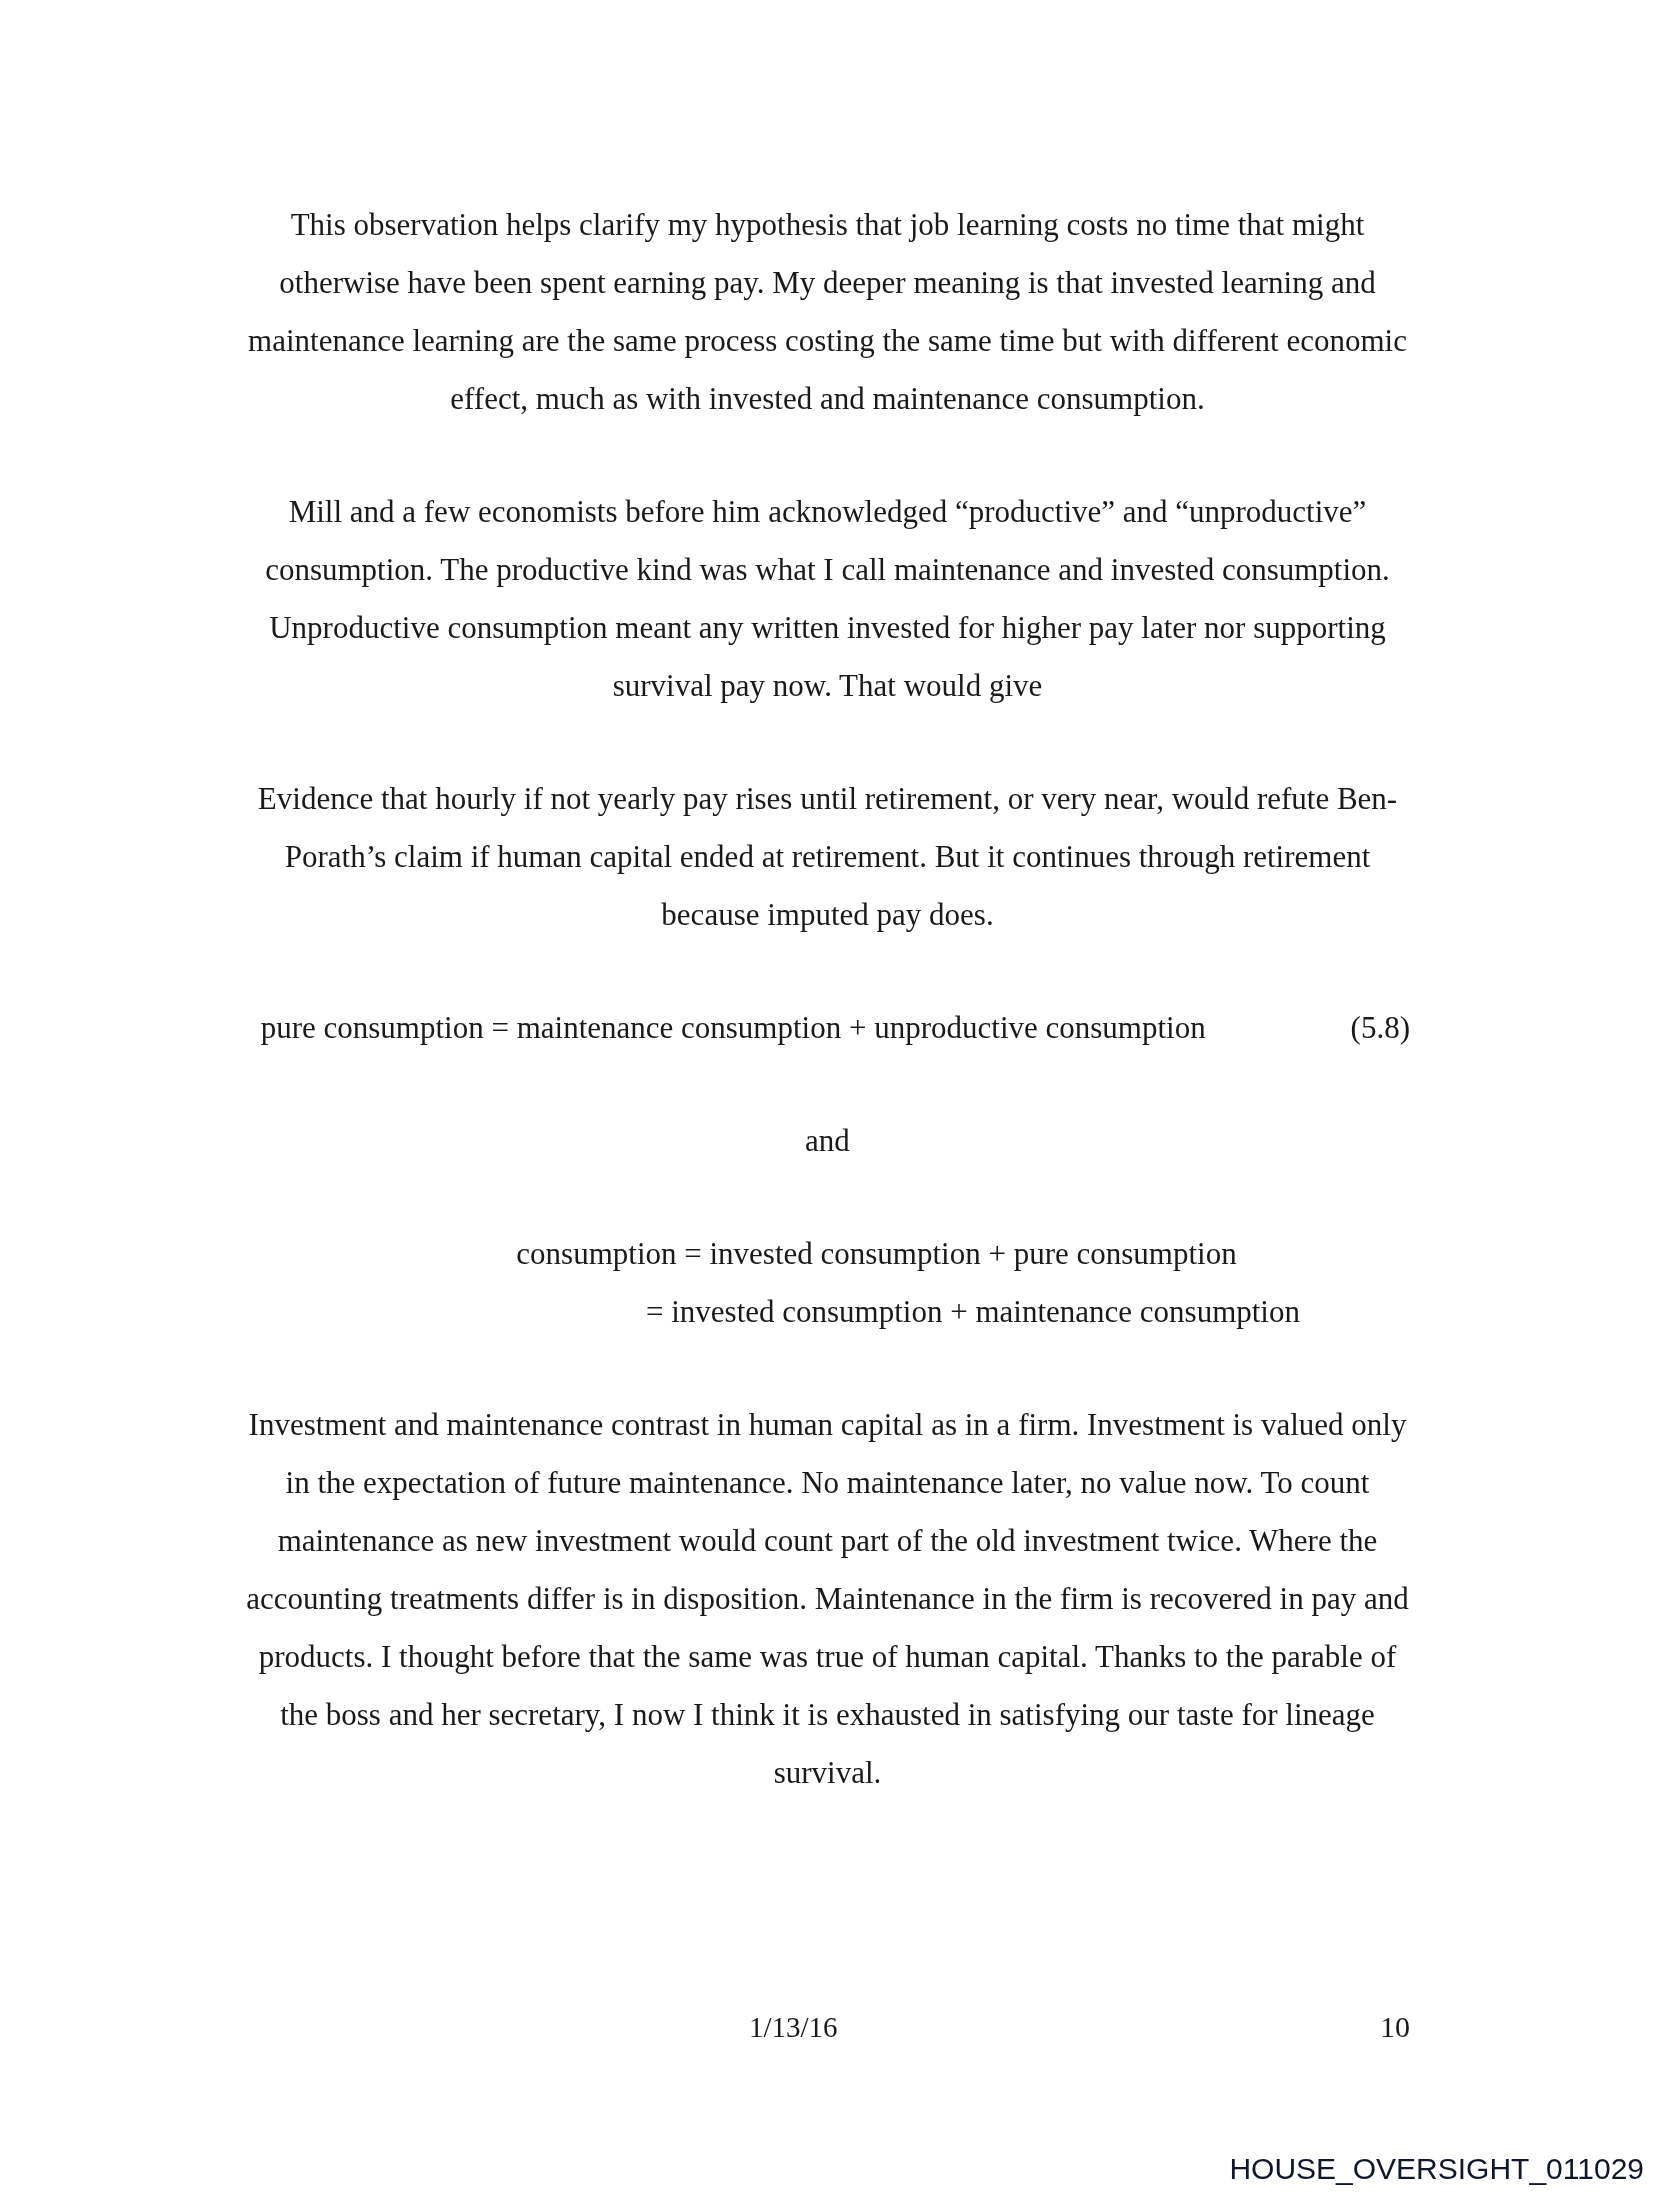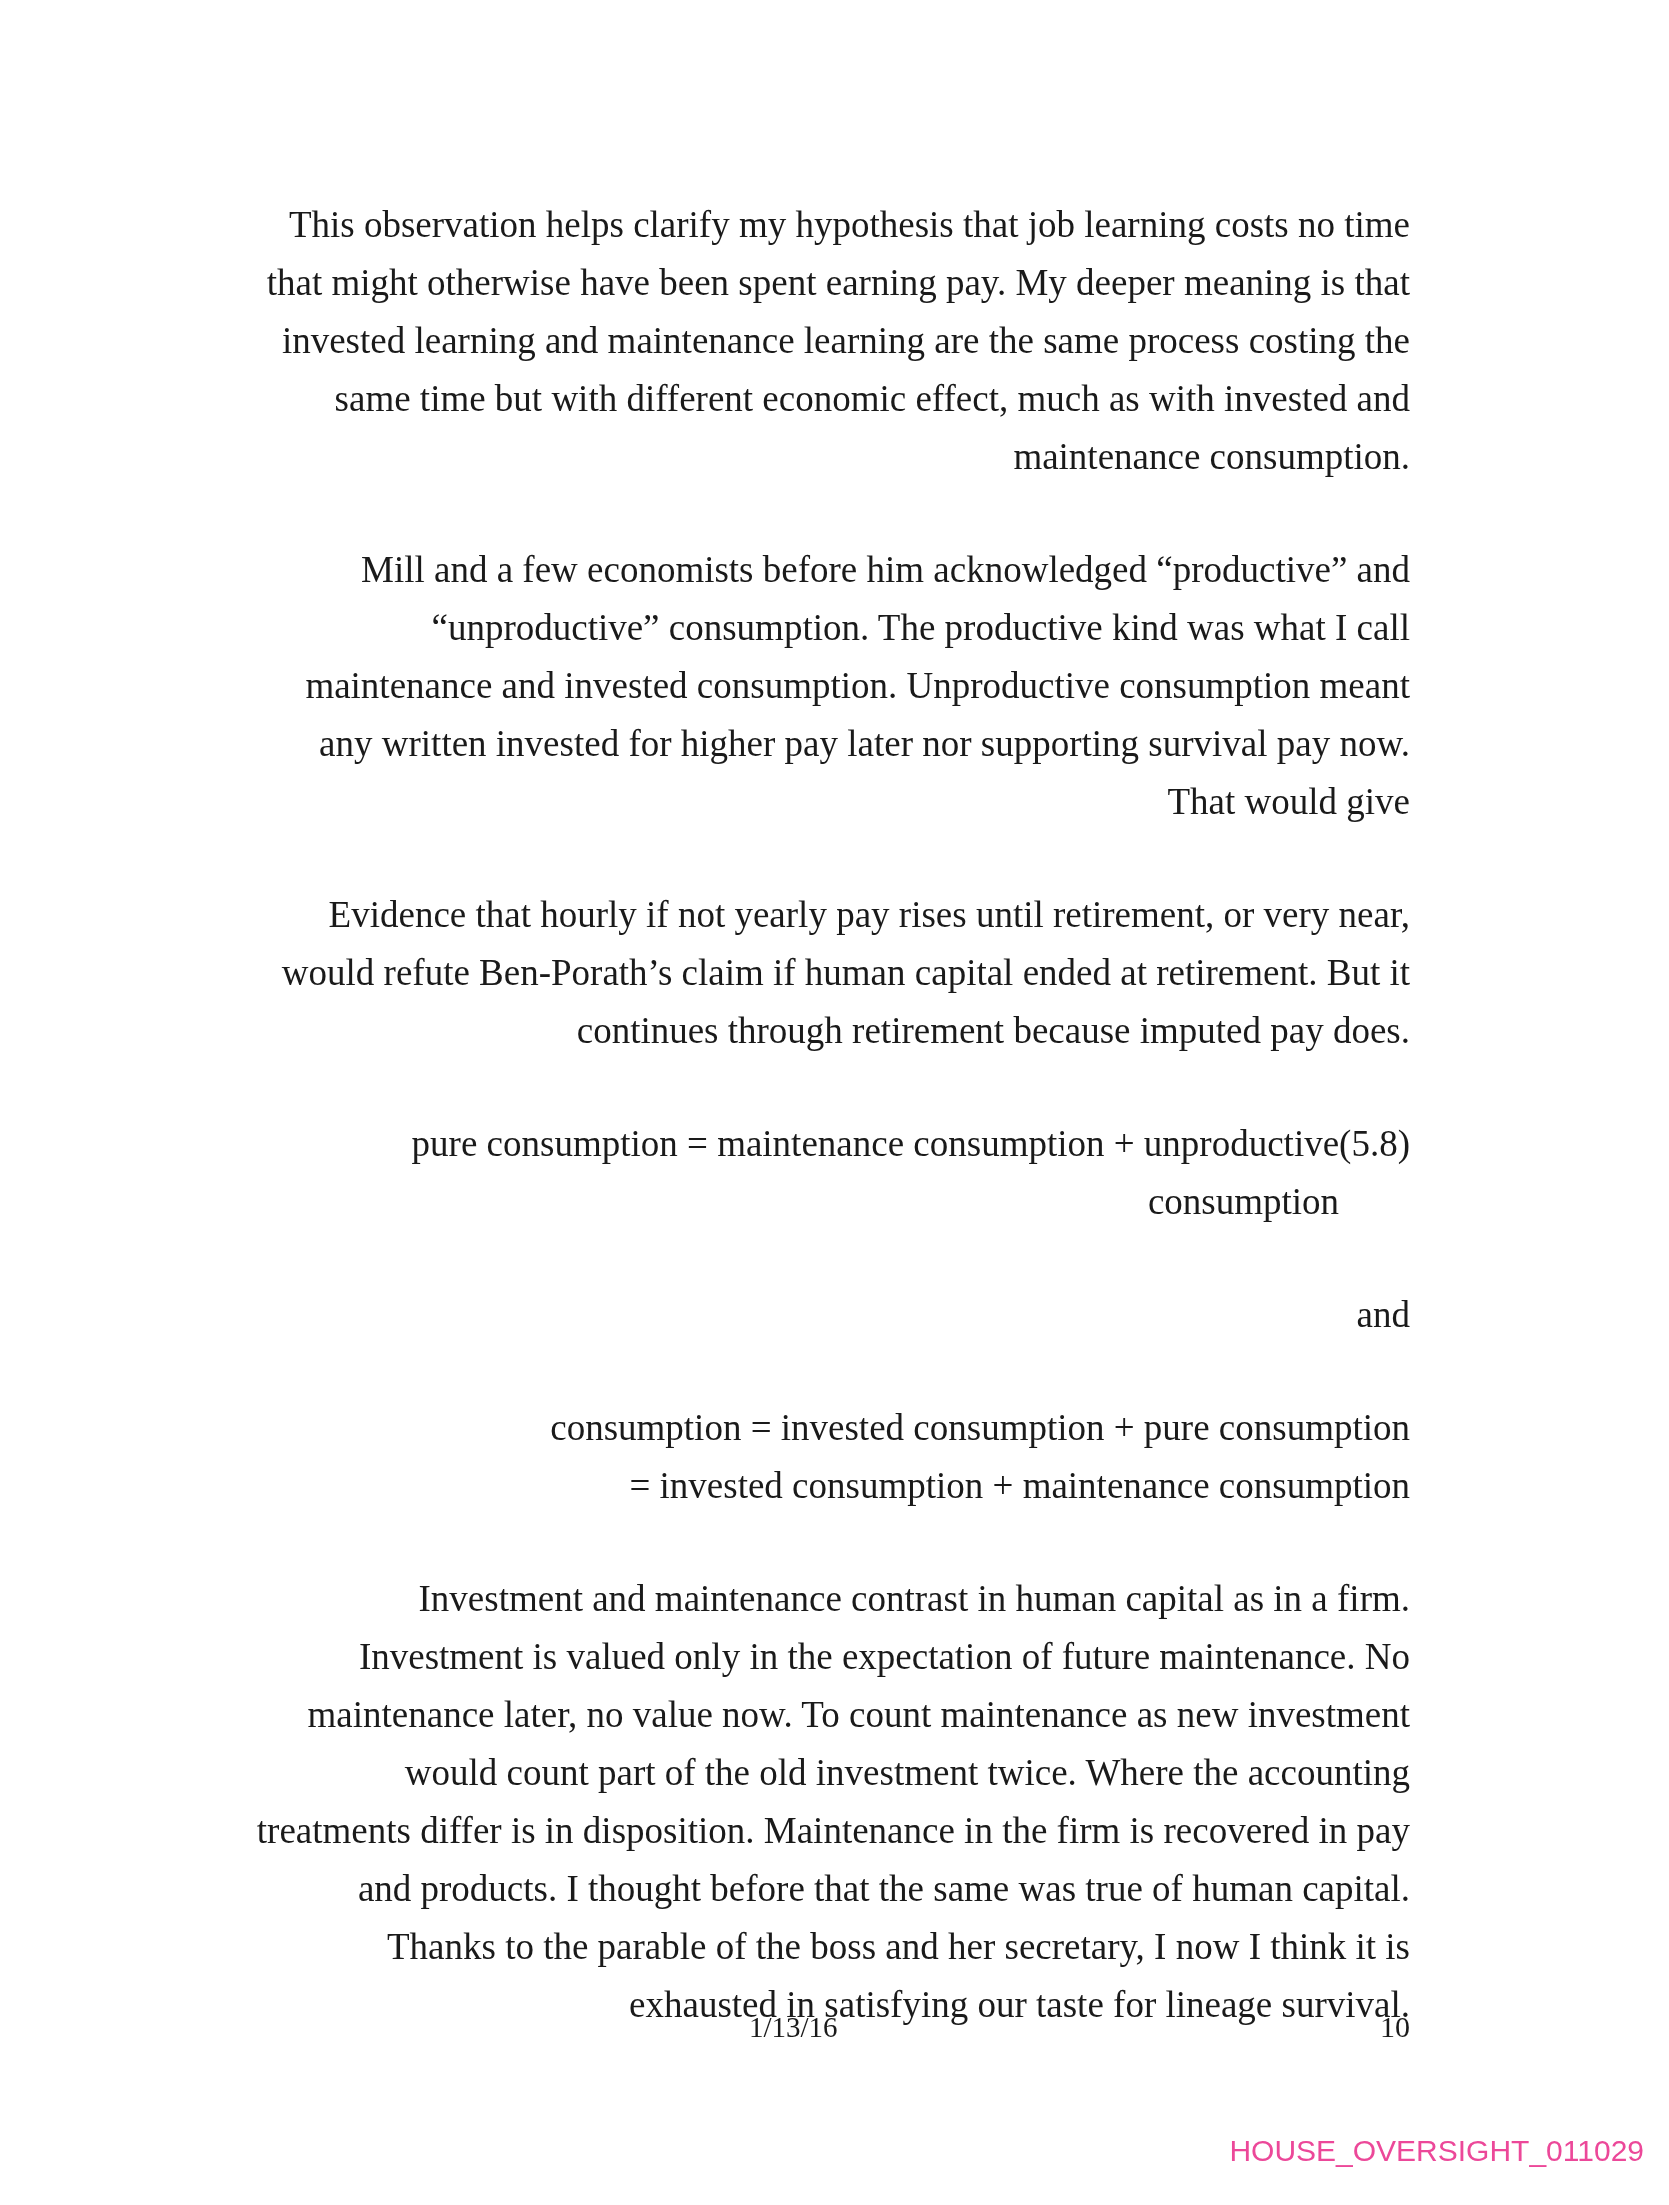--- a/index.html
+++ b/index.html
@@ -14,23 +14,23 @@
     background: #ffffff;
     color: #1a1a1a;
     font-family: "Liberation Serif", "DejaVu Serif", serif;
     overflow: hidden;
   }
   .content {
     position: absolute;
     top: 196px;
     left: 245px;
     width: 1165px;
-    font-size: 37px;
+    font-size: 31px;
     line-height: 58px;
-    text-align: right;
+    text-align: center;
   }
   .content p {
     margin: 0 0 55px 0;
   }
   .equation {
     display: flex;
     justify-content: space-between;
     align-items: baseline;
     margin: 0 0 55px 0;
     padding-left: 15.7px;
@@ -73,24 +73,24 @@
   .footer .pagenum {
     position: absolute;
     right: 0;
     top: 0;
     font-size: 30px;
     white-space: nowrap;
   }
   .watermark {
     position: absolute;
     right: 25px;
-    bottom: 37px;
+    bottom: 19px;
     font-family: "Liberation Sans", "DejaVu Sans", sans-serif;
     font-size: 30px;
-    color: #ec4899;
+    color: #0f172a;
     white-space: nowrap;
   }
 </style>
 </head>
 <body>
 
 <div class="page">
 
   <div class="content">
 

